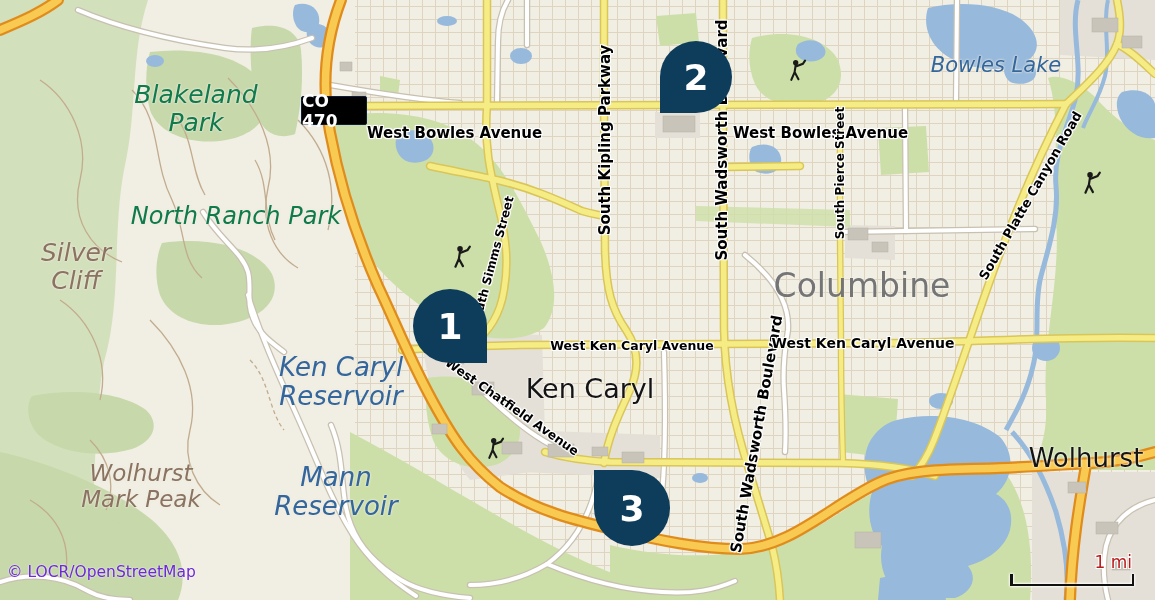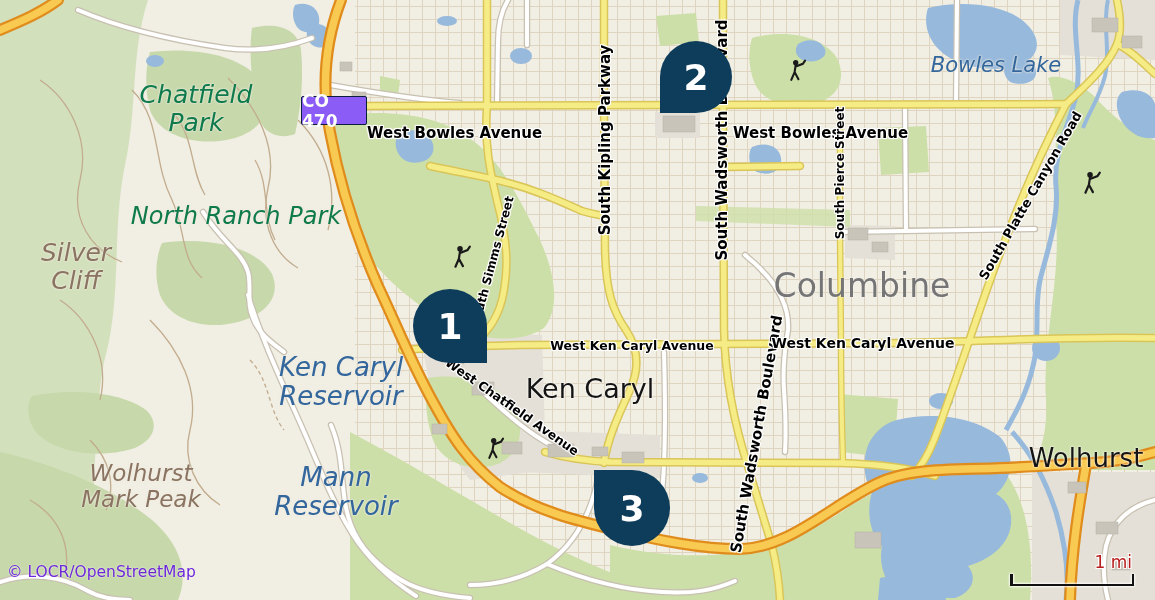--- a/index.html
+++ b/index.html
@@ -11,21 +11,21 @@
   .nowrap{white-space:nowrap;}
   .water-lbl{font-style:italic;color:#33669c;text-shadow:0 0 2px rgba(241,238,227,.95),0 0 3px rgba(241,238,227,.8);}
   .park-lbl{font-style:italic;color:#0f7a4b;text-shadow:0 0 2px rgba(241,238,227,.95),0 0 3px rgba(241,238,227,.8);}
   .terr-lbl{font-style:italic;color:#8a7360;text-shadow:0 0 2px rgba(241,238,227,.95),0 0 3px rgba(241,238,227,.8);}
   .town-lbl{color:#141414;text-shadow:0 0 2px rgba(255,255,255,.9),0 0 3px rgba(255,255,255,.7);}
   .city-lbl{color:#757575;text-shadow:0 0 2px rgba(255,255,255,.85);}
   .street-lbl{font-weight:bold;color:#000;
       text-shadow:-1px -1px 0 #fff,1px -1px 0 #fff,-1px 1px 0 #fff,1px 1px 0 #fff,0 0 3px #fff;}
   .street-left{transform:none;text-align:right;margin-top:29px;}
   .route-badge{position:absolute;left:301px;top:96px;width:64px;height:27px;
-      background:#8b5cf6;border:1.5px solid #0c1e3e;border-radius:2px;color:#fff;
+      background:#000000;border:1.5px solid #0c1e3e;border-radius:2px;color:#fff;
       font-weight:bold;font-size:17px;display:flex;align-items:center;justify-content:center;}
   .marker{position:absolute;background:#0e3d5c;color:#fff;font-weight:bold;font-size:36px;
       display:flex;align-items:center;justify-content:center;cursor:pointer;}
   .tip-br{border-radius:50% 50% 0 50%;}
   .tip-bl{border-radius:50% 50% 50% 0;}
   .tip-tl{border-radius:0 50% 50% 50%;}
   .attribution{position:absolute;left:7px;top:563px;font-size:15.5px;color:#6d28d9;
       text-shadow:0 0 2px rgba(255,255,255,.9);}
   .scalebar{position:absolute;left:1010px;top:552px;width:124px;}
   .scalebar-label{text-align:right;font-size:17px;color:#b91c1c;padding-right:2px;
@@ -242,21 +242,21 @@
 
   <g>
     <use href="#golfer" transform="translate(452,246) scale(1.15)"></use>
     <use href="#golfer" transform="translate(486,438) scale(1.1)"></use>
     <use href="#golfer" transform="translate(788,60) scale(1.1)"></use>
     <use href="#golfer" transform="translate(1082,172) scale(1.15)"></use>
   </g>
 </svg>
 
 <div class="lbl water-lbl" style="left:996px;top:44px;width:160px;font-size:21px;margin-top:22px;">Bowles Lake</div>
-<div class="lbl park-lbl" style="left:196px;top:109px;width:170px;font-size:25px;">Chatfield Park</div>
+<div class="lbl park-lbl" style="left:196px;top:109px;width:170px;font-size:25px;">Blakeland Park</div>
 <div class="lbl park-lbl" style="left:236px;top:216px;width:215px;font-size:24px;">North Ranch Park</div>
 <div class="lbl terr-lbl" style="left:76px;top:267px;width:110px;font-size:25px;">Silver Cliff</div>
 <div class="lbl water-lbl" style="left:341px;top:382px;width:200px;font-size:26px;">Ken Caryl Reservoir</div>
 <div class="lbl water-lbl" style="left:336px;top:492px;width:190px;font-size:26px;">Mann Reservoir</div>
 <div class="lbl terr-lbl" style="left:141px;top:487px;width:125px;font-size:23px;">Wolhurst Mark Peak</div>
 <div class="lbl town-lbl nowrap" style="left:590px;top:389px;font-size:27px;">Ken Caryl</div>
 <div class="lbl city-lbl nowrap" style="left:862px;top:286px;font-size:33px;">Columbine</div>
 <div class="lbl town-lbl nowrap" style="left:1086px;top:459px;font-size:26px;">Wolhurst</div>
 
 <div class="lbl street-lbl street-left nowrap" style="left:367px;top:96px;font-size:15px;">West Bowles Avenue</div>

